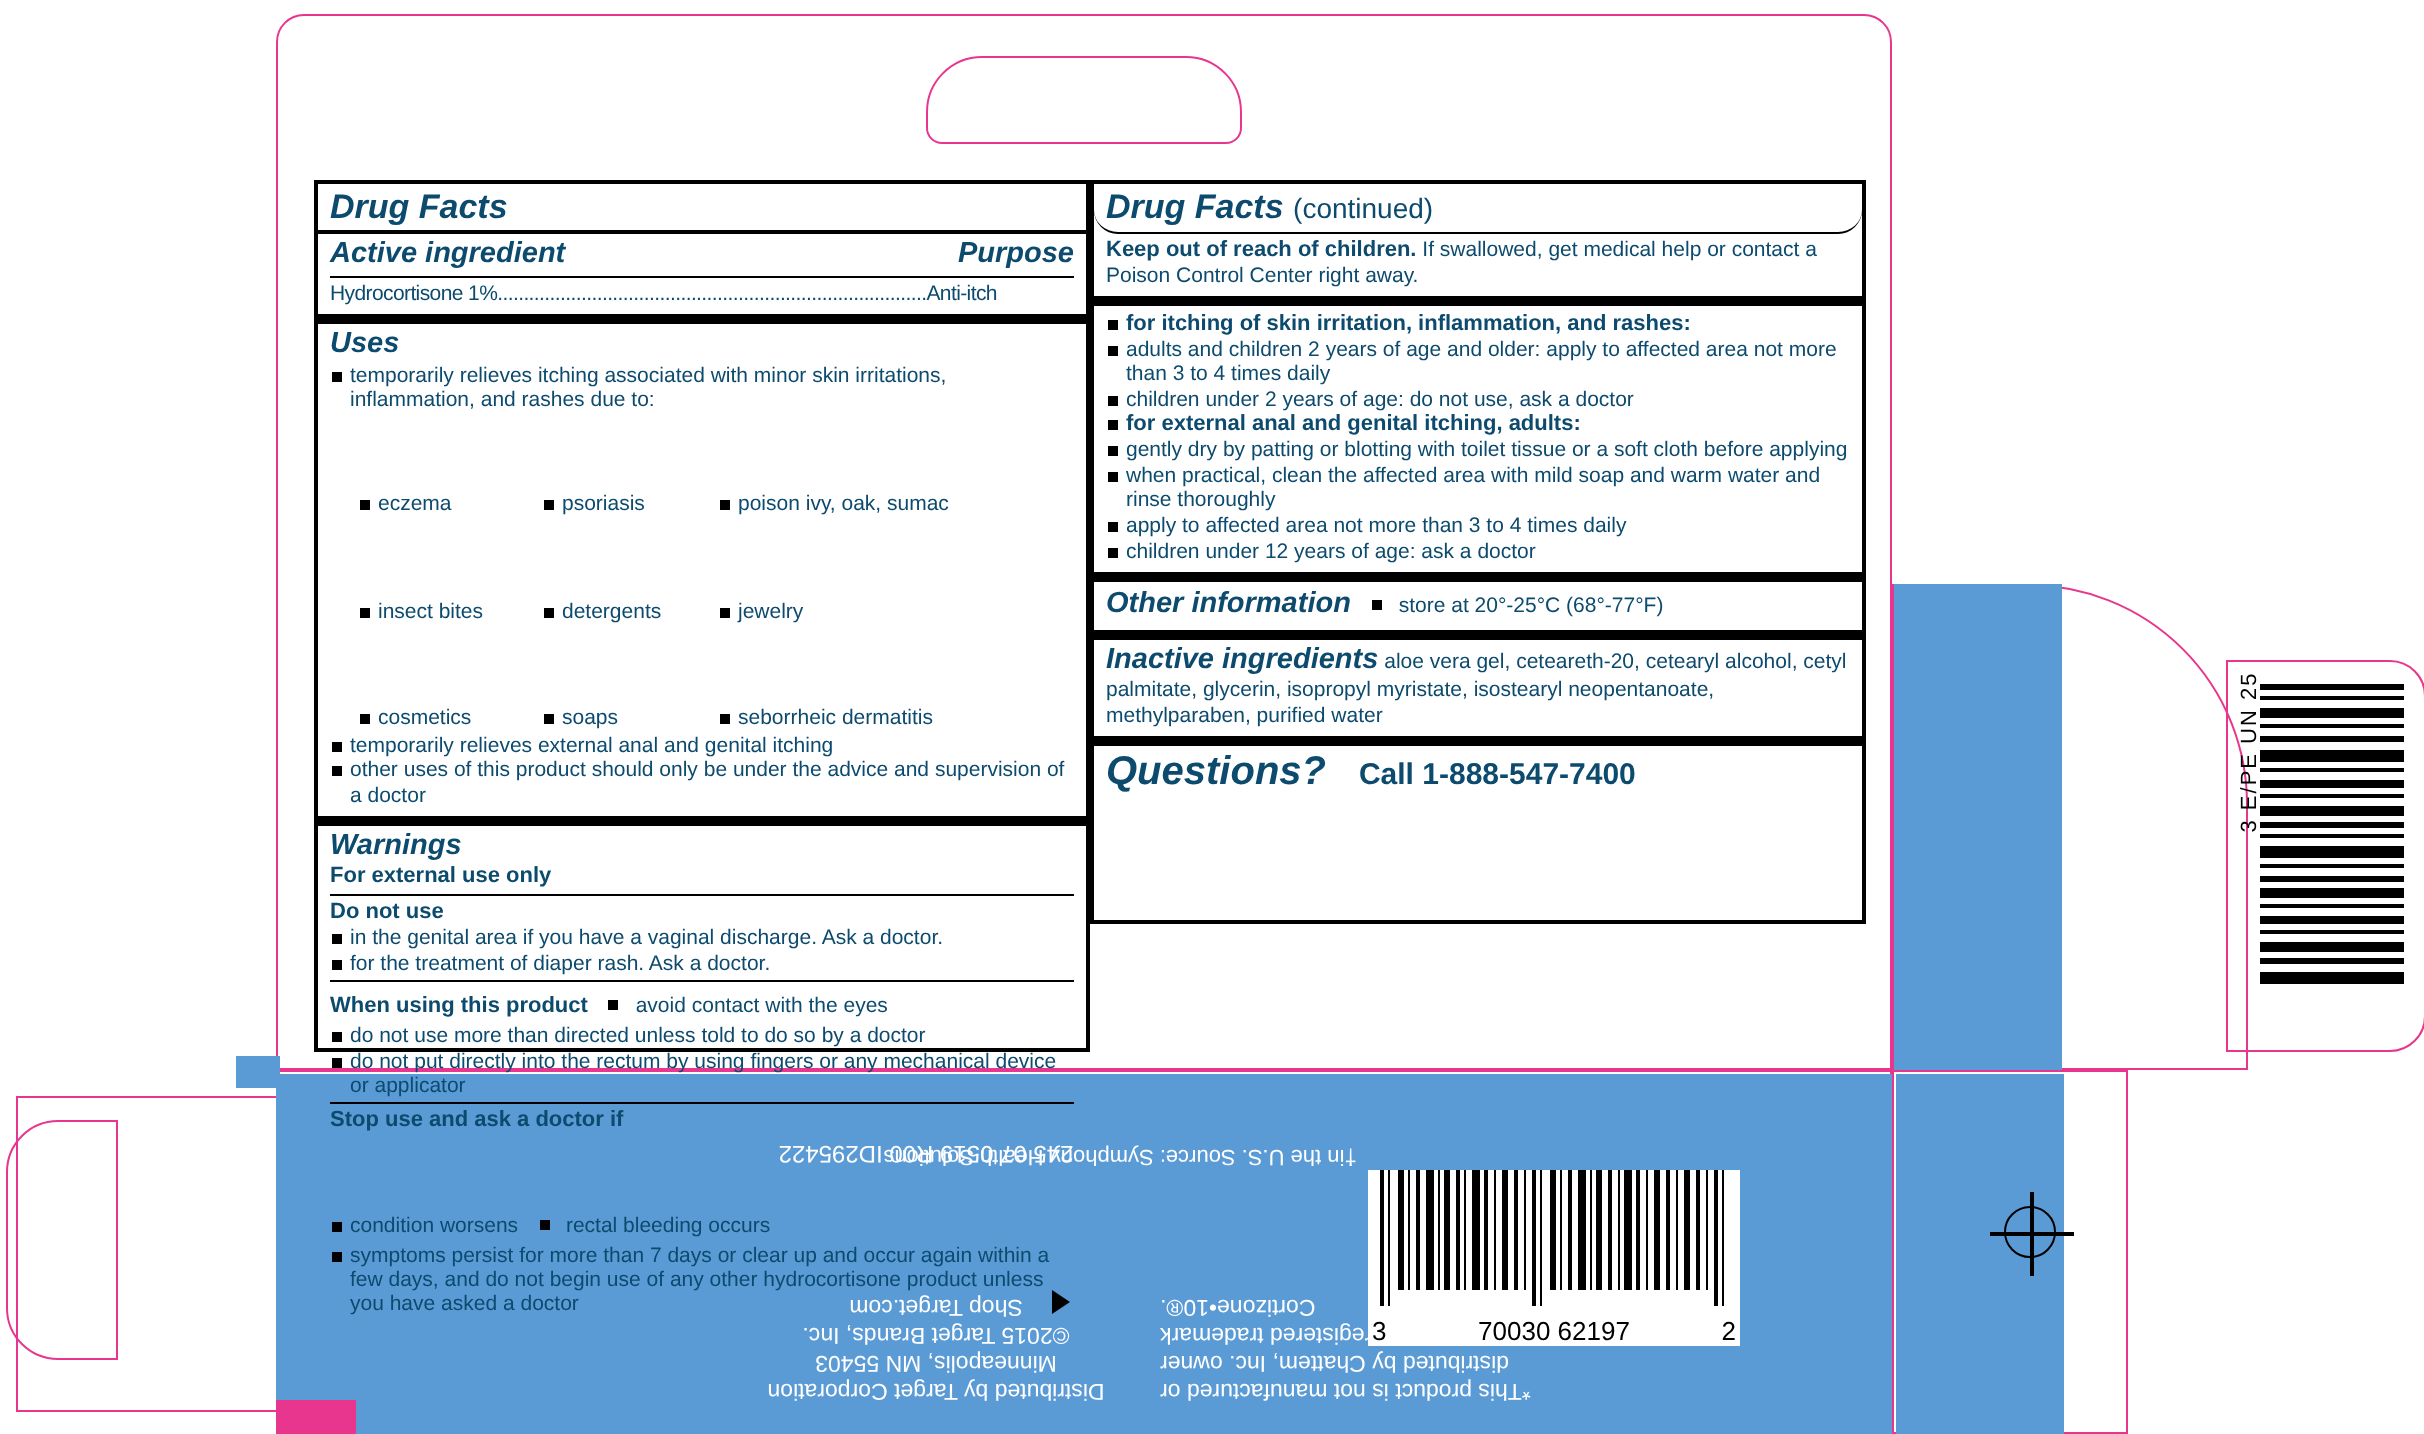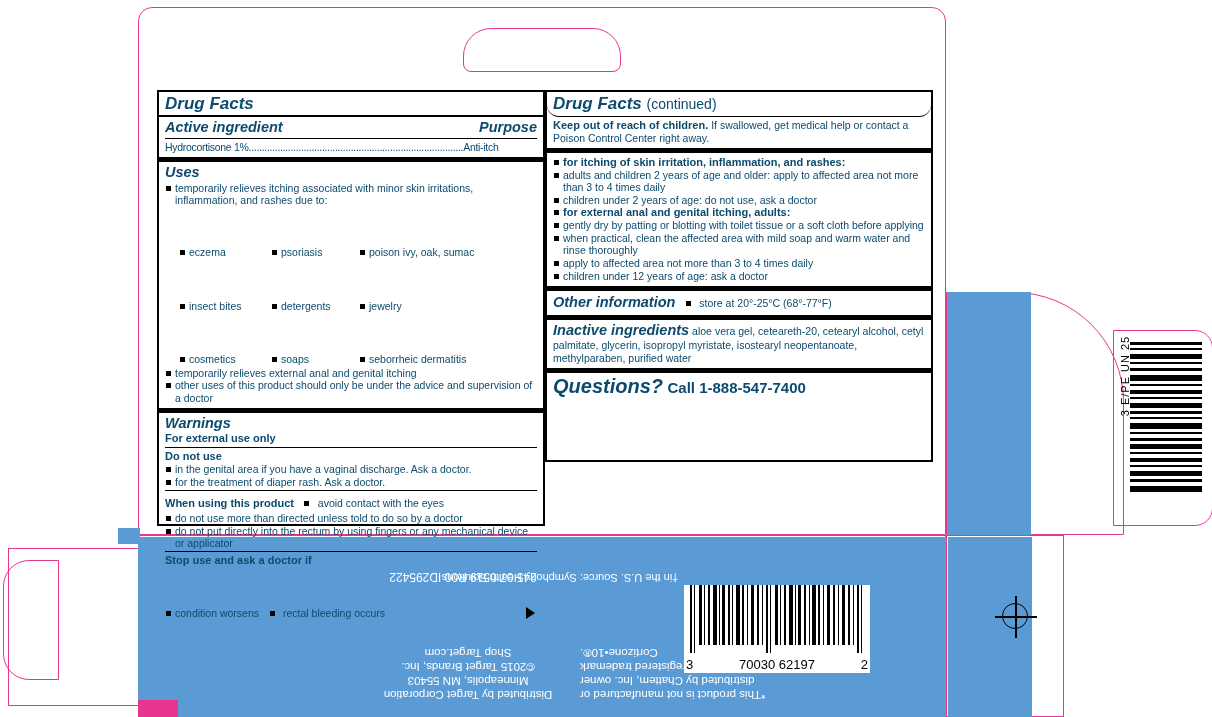--- a/index.html
+++ b/index.html
@@ -334,20 +334,23 @@
       <li>do not use more than directed unless told to do so by a doctor</li>
       <li>do not put directly into the rectum by using fingers or any mechanical device or applicator</li>
     </ul>
     <div class="hr-thin"></div>
     <div class="df-sub">Stop use and ask a doctor if</div>
     <div>
       <span class="bull df-text" style="display:inline-block;">condition worsens</span>
       <span class="inlinebull"></span>
       <span class="df-text" style="display:inline;">rectal bleeding occurs</span>
     </div>
+    <ul class="bl">
+      <li>symptoms persist for more than 7 days or clear up and occur again within a few days, and do not begin use of any other hydrocortisone product unless you have asked a doctor</li>
+    </ul>
     <div class="arrow-r"></div>
   </div>
 </div>
 
 <div class="df-panel" id="df-right">
 
   <div class="df-box thin" style="padding-bottom:2px;">
     <div class="df-title">
       <span>Drug Facts</span>
       <span class="cont">(continued)</span>
@@ -390,21 +393,21 @@
 
   <div class="df-box">
     <div class="df-text">
       <span class="df-head">Inactive ingredients</span>
       <span>aloe vera gel, ceteareth-20, cetearyl alcohol, cetyl palmitate, glycerin, isopropyl myristate, isostearyl neopentanoate, methylparaben, purified water</span>
     </div>
   </div>
 
   <div class="df-box last" style="padding-top:5px;padding-bottom:6px;">
     <span class="df-head" style="font-size:20px;">Questions?</span>
-    <span style="font-weight:bold;font-size:15px;">Call 1-888-547-7400</span>
+    <span style="font-weight:bold;font-size:15px;margin-left:12px;">Call 1-888-547-7400</span>
   </div>
 </div>
 
 <div id="bottom-text-wrap">
   <div id="bt-col-left">
     <div class="bt-line">*This product is not manufactured or</div>
     <div class="bt-line">distributed by Chattem, Inc. owner</div>
     <div class="bt-line">of the registered trademark</div>
     <div class="bt-line">Cortizone•10®.</div>
   </div>

